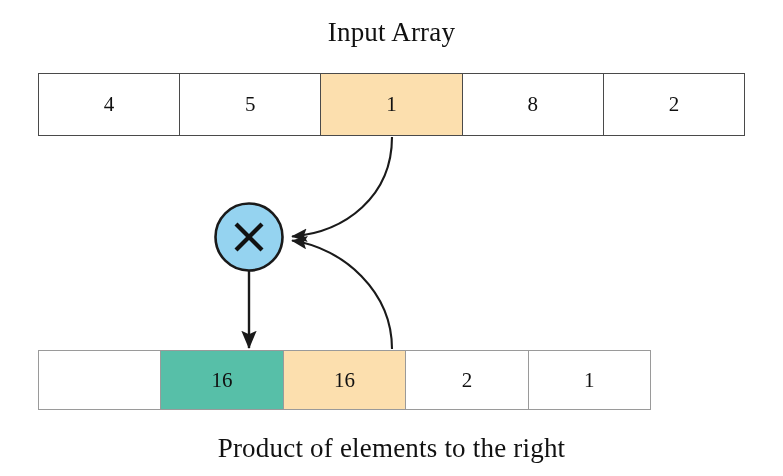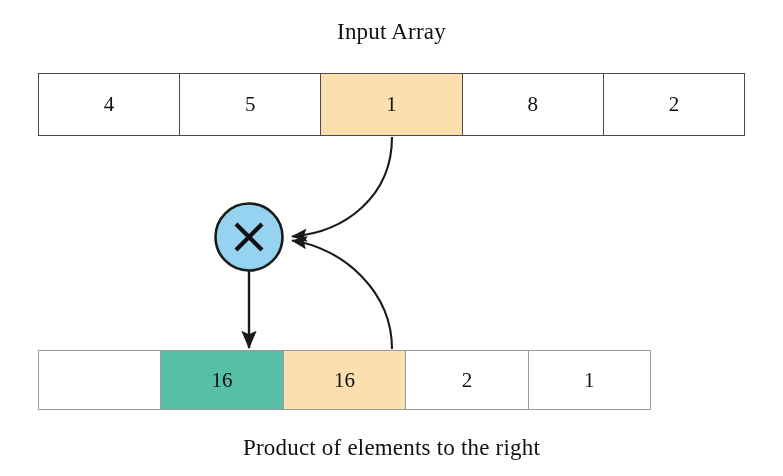--- a/index.html
+++ b/index.html
@@ -18,21 +18,21 @@
     background: #ffffff;
     overflow: hidden;
   }
 
   
   .caption {
     position: absolute;
     left: 0;
     width: 783px;
     text-align: center;
-    font-size: 23px;
+    font-size: 27px;
     line-height: 28px;
     color: #111111;
     letter-spacing: 0.2px;
     white-space: nowrap;
   }
   #title-input-array { top: 18px; }
   #caption-product   { top: 434px; }
 
   
   .array {

